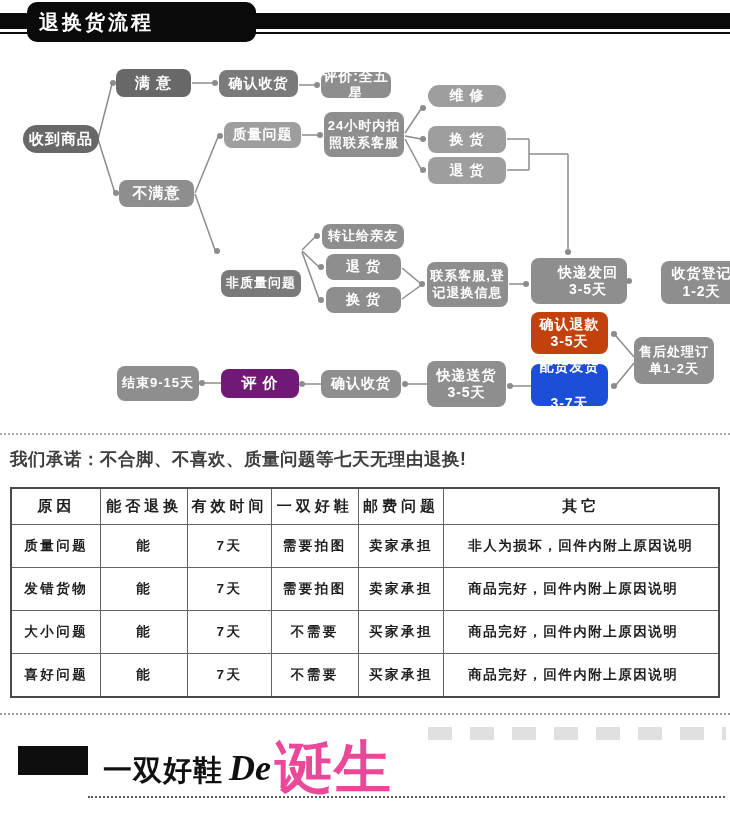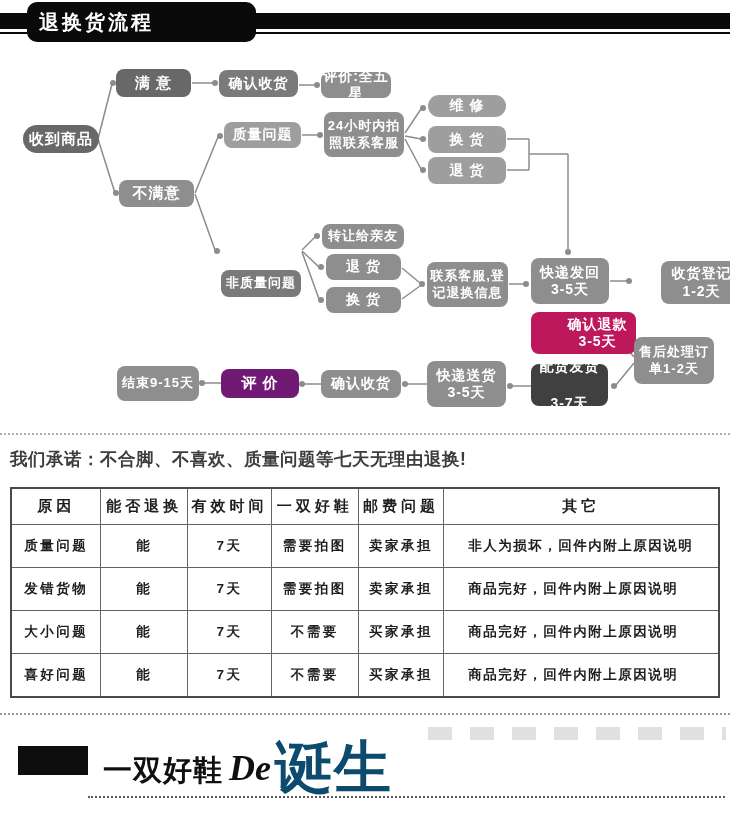--- a/index.html
+++ b/index.html
@@ -34,21 +34,21 @@
 
   
   .wm-dashes{position:absolute;left:428px;top:727px;width:298px;height:13px;
              background:repeating-linear-gradient(90deg,#e0e0e0 0 24px,transparent 24px 42px);}
   .ft-black{position:absolute;left:18px;top:746px;width:70px;height:29px;background:#0e0e0e;}
   .ft-wrap{position:absolute;left:103px;top:730px;white-space:nowrap;}
   .ft-cn{font-size:29px;font-weight:bold;color:#101010;letter-spacing:1px;vertical-align:baseline;}
   .ft-de{font-family:Liberation Serif, serif;font-style:italic;font-weight:bold;
          font-size:36px;color:#101010;margin:0 4px 0 6px;vertical-align:baseline;}
   .ft-big{font-family:"DejaVu Serif","Liberation Serif",serif;font-weight:900;
-          font-size:57px;color:#0c4a6e;letter-spacing:2px;vertical-align:-7px;}
+          font-size:57px;color:#ec4899;letter-spacing:2px;vertical-align:-7px;}
   .ft-dots{position:absolute;left:88px;top:796px;width:637px;height:0;border-top:2px dotted #5a5a5a;}
 </style>
 </head>
 <body>
 
 <div id="canvas">
 
   <div class="hdr-bar"></div>
   <div class="hdr-line"></div>
   <div class="hdr-plate">
@@ -122,21 +122,21 @@
       <div class="flow-node" style="left: 321px; top: 72px; width: 70px; height: 26px; background: rgb(142, 142, 142); font-size: 14px; justify-content: center;">
         <div>评价:全五星</div>
       </div>
       <div class="flow-node" style="left: 224px; top: 122px; width: 77px; height: 26px; background: rgb(158, 158, 158); font-size: 14px;">
         <div>质量问题</div>
       </div>
       <div class="flow-node" style="left: 324px; top: 112px; width: 80px; height: 45px; background: rgb(142, 142, 142); font-size: 13px;">
         <div>24小时内拍</div>
         <div>照联系客服</div>
       </div>
-      <div class="flow-node" style="left: 428px; top: 95px; width: 78px; height: 22px; background: rgb(158, 158, 158); font-size: 14px; border-radius: 12px;">
+      <div class="flow-node" style="left: 428px; top: 85px; width: 78px; height: 22px; background: rgb(158, 158, 158); font-size: 14px; border-radius: 12px;">
         <div>维 修</div>
       </div>
       <div class="flow-node" style="left: 428px; top: 126px; width: 78px; height: 27px; background: rgb(158, 158, 158); font-size: 14px;">
         <div>换 货</div>
       </div>
       <div class="flow-node" style="left: 428px; top: 157px; width: 78px; height: 27px; background: rgb(158, 158, 158); font-size: 14px;">
         <div>退 货</div>
       </div>
       <div class="flow-node" style="left: 119px; top: 180px; width: 75px; height: 27px; background: rgb(142, 142, 142); font-size: 15px;">
         <div>不满意</div>
@@ -150,37 +150,37 @@
       <div class="flow-node" style="left: 326px; top: 254px; width: 75px; height: 26px; background: rgb(142, 142, 142); font-size: 14px;">
         <div>退 货</div>
       </div>
       <div class="flow-node" style="left: 326px; top: 287px; width: 75px; height: 26px; background: rgb(142, 142, 142); font-size: 14px;">
         <div>换 货</div>
       </div>
       <div class="flow-node" style="left: 427px; top: 262px; width: 81px; height: 45px; background: rgb(142, 142, 142); font-size: 13px;">
         <div>联系客服,登</div>
         <div>记退换信息</div>
       </div>
-      <div class="flow-node" style="left: 531px; top: 258px; width: 78px; height: 46px; background: rgb(142, 142, 142); font-size: 14px;">
+      <div class="flow-node" style="left: 531px; top: 258px; width: 78px; height: 46px; background: rgb(142, 142, 142); font-size: 14px; padding-left: 18px;">
         <div>快递发回</div>
         <div>3-5天</div>
       </div>
       <div class="flow-node" style="left: 634px; top: 261px; width: 81px; height: 43px; background: rgb(142, 142, 142); font-size: 14px; margin-left: 27px;">
         <div>收货登记</div>
         <div>1-2天</div>
       </div>
-      <div class="flow-node" style="left: 531px; top: 312px; width: 77px; height: 42px; background: #be185d; font-size: 14px; padding-left: 28px;">
+      <div class="flow-node" style="left: 531px; top: 312px; width: 77px; height: 42px; background: #c2410c; font-size: 14px;">
         <div>确认退款</div>
         <div>3-5天</div>
       </div>
       <div class="flow-node" style="left: 634px; top: 337px; width: 80px; height: 47px; background: rgb(142, 142, 142); font-size: 13px;">
         <div>售后处理订</div>
         <div>单1-2天</div>
       </div>
-      <div class="flow-node" style="left: 531px; top: 364px; width: 77px; height: 42px; background: #404040; font-size: 14px; gap: 20px;">
+      <div class="flow-node" style="left: 531px; top: 364px; width: 77px; height: 42px; background: #1d4ed8; font-size: 14px; gap: 20px;">
         <div>配货发货</div>
         <div>3-7天</div>
       </div>
       <div class="flow-node" style="left: 427px; top: 361px; width: 79px; height: 46px; background: rgb(142, 142, 142); font-size: 14px;">
         <div>快递送货</div>
         <div>3-5天</div>
       </div>
       <div class="flow-node" style="left: 321px; top: 370px; width: 80px; height: 28px; background: rgb(142, 142, 142); font-size: 14px;">
         <div>确认收货</div>
       </div>

